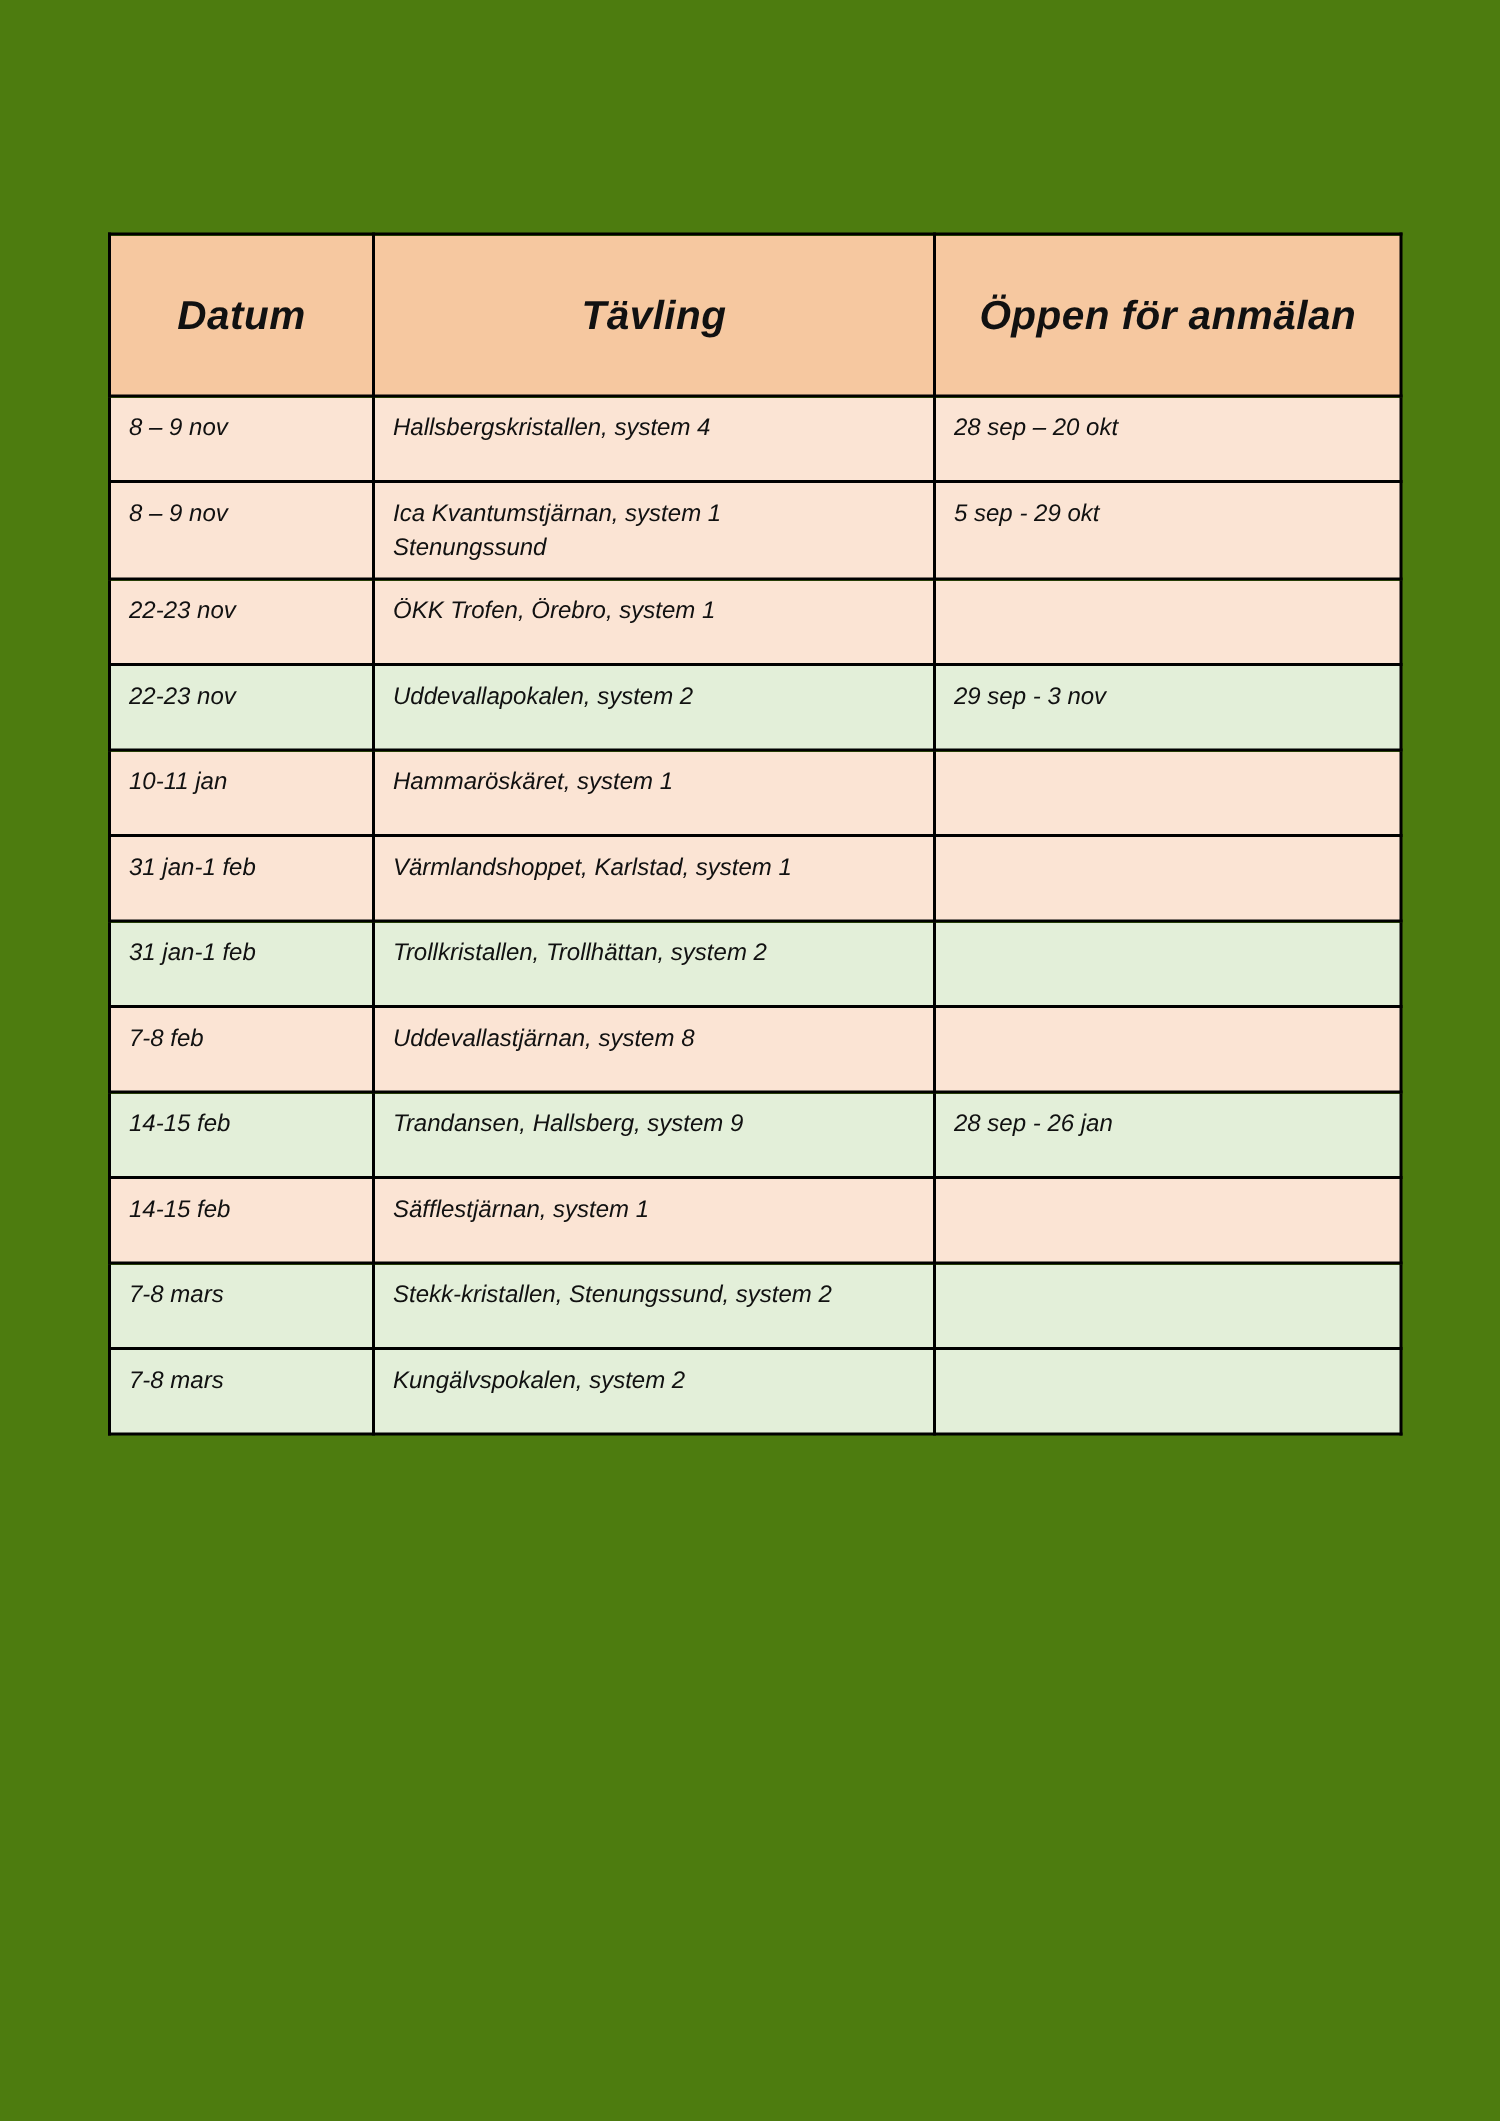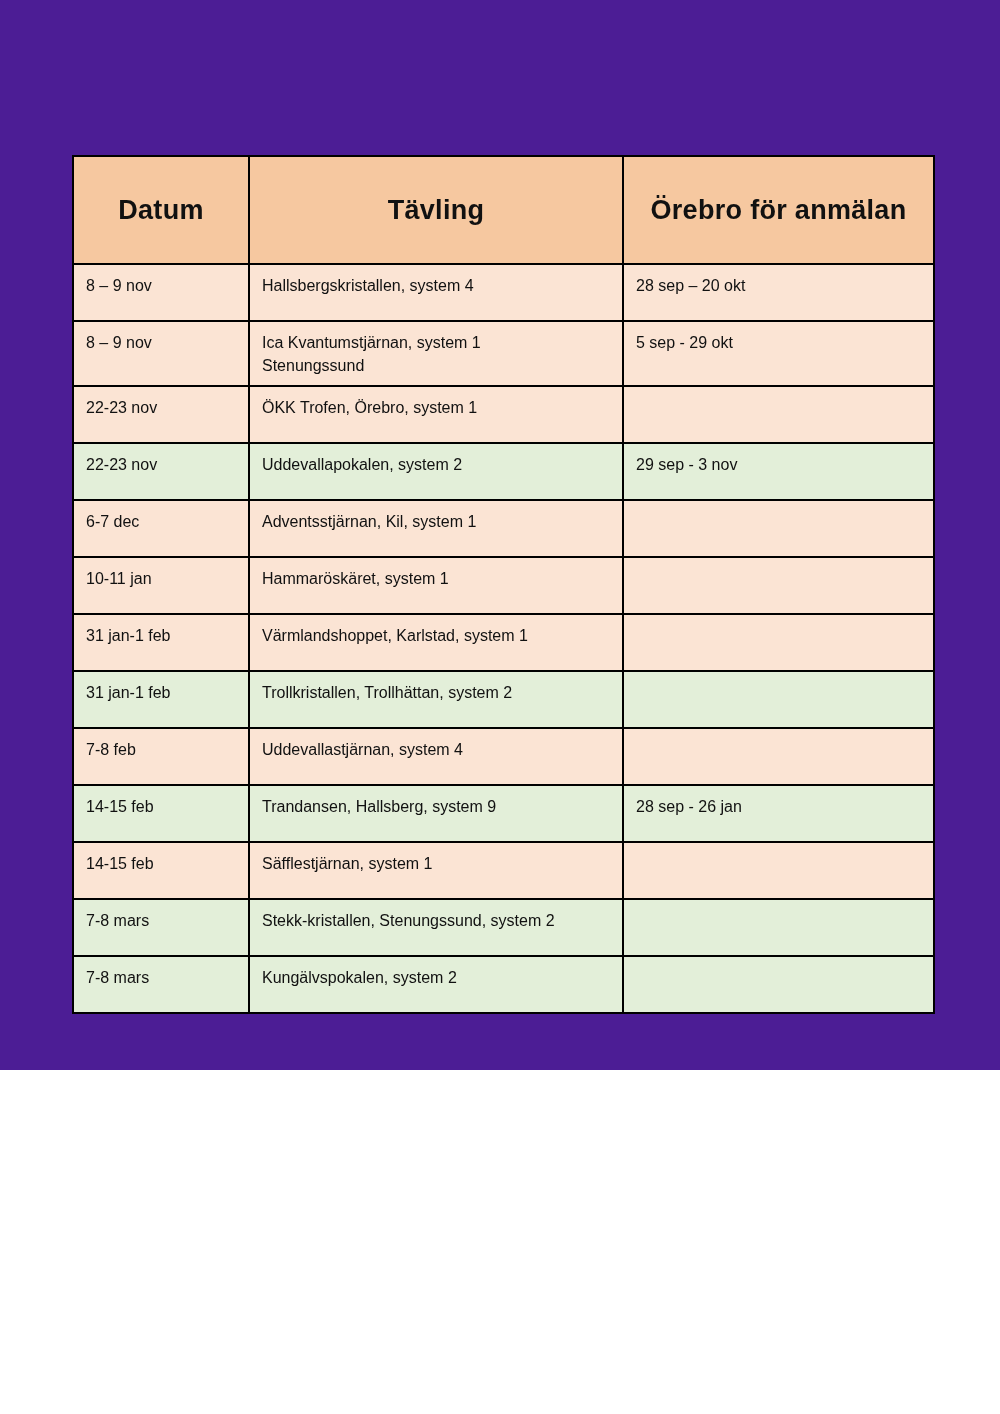--- a/index.html
+++ b/index.html
@@ -1,22 +1,23 @@
 <!DOCTYPE html>
 <html style="--header-bg: #f6c8a0; --peach: #fbe4d4; --green: #e3efd9; --border: #000000; --text: #111111;"><head>
 <meta charset="utf-8">
 <style>
   html, body { margin: 0; padding: 0; }
   .page {
     position: relative;
     width: 1000px;
-    height: 1070px;
-    background: #4c1d95;
+    height: 1414px;
+    background: #4d7c0f;
     font-family: "Liberation Sans", "DejaVu Sans", sans-serif;
     color: var(--text, #111111);
+    font-style: italic;
   }
   table.schedule {
     position: absolute;
     left: 72px;
     top: 155px;
     width: 861px;
     border-collapse: collapse;
     table-layout: fixed;
   }
   table.schedule th,
@@ -56,21 +57,21 @@
   <table class="schedule">
     <colgroup>
       <col style="width:176px">
       <col style="width:374px">
       <col style="width:311px">
     </colgroup>
     <thead>
       <tr>
         <th>Datum</th>
         <th>Tävling</th>
-        <th>Örebro för anmälan</th>
+        <th>Öppen för anmälan</th>
       </tr>
     </thead>
     <tbody>
       <tr class="variant-peach">
         <td>8 – 9 nov</td>
         <td>Hallsbergskristallen, system 4</td>
         <td>28 sep – 20 okt</td>
       </tr>
       <tr class="tall variant-peach">
         <td>8 – 9 nov</td>
@@ -82,42 +83,37 @@
         <td>22-23 nov</td>
         <td>ÖKK Trofen, Örebro, system 1</td>
         <td></td>
       </tr>
       <tr class="variant-green">
         <td>22-23 nov</td>
         <td>Uddevallapokalen, system 2</td>
         <td>29 sep - 3 nov</td>
       </tr>
       <tr class="variant-peach">
-        <td>6-7 dec</td>
-        <td>Adventsstjärnan, Kil, system 1</td>
-        <td></td>
-      </tr>
-      <tr class="variant-peach">
         <td>10-11 jan</td>
         <td>Hammaröskäret, system 1</td>
         <td></td>
       </tr>
       <tr class="variant-peach">
         <td>31 jan-1 feb</td>
         <td>Värmlandshoppet, Karlstad, system 1</td>
         <td></td>
       </tr>
       <tr class="variant-green">
         <td>31 jan-1 feb</td>
         <td>Trollkristallen, Trollhättan, system 2</td>
         <td></td>
       </tr>
       <tr class="variant-peach">
         <td>7-8 feb</td>
-        <td>Uddevallastjärnan, system 4</td>
+        <td>Uddevallastjärnan, system 8</td>
         <td></td>
       </tr>
       <tr class="variant-green">
         <td>14-15 feb</td>
         <td>Trandansen, Hallsberg, system 9</td>
         <td>28 sep - 26 jan</td>
       </tr>
       <tr class="variant-peach">
         <td>14-15 feb</td>
         <td>Säfflestjärnan, system 1</td>

